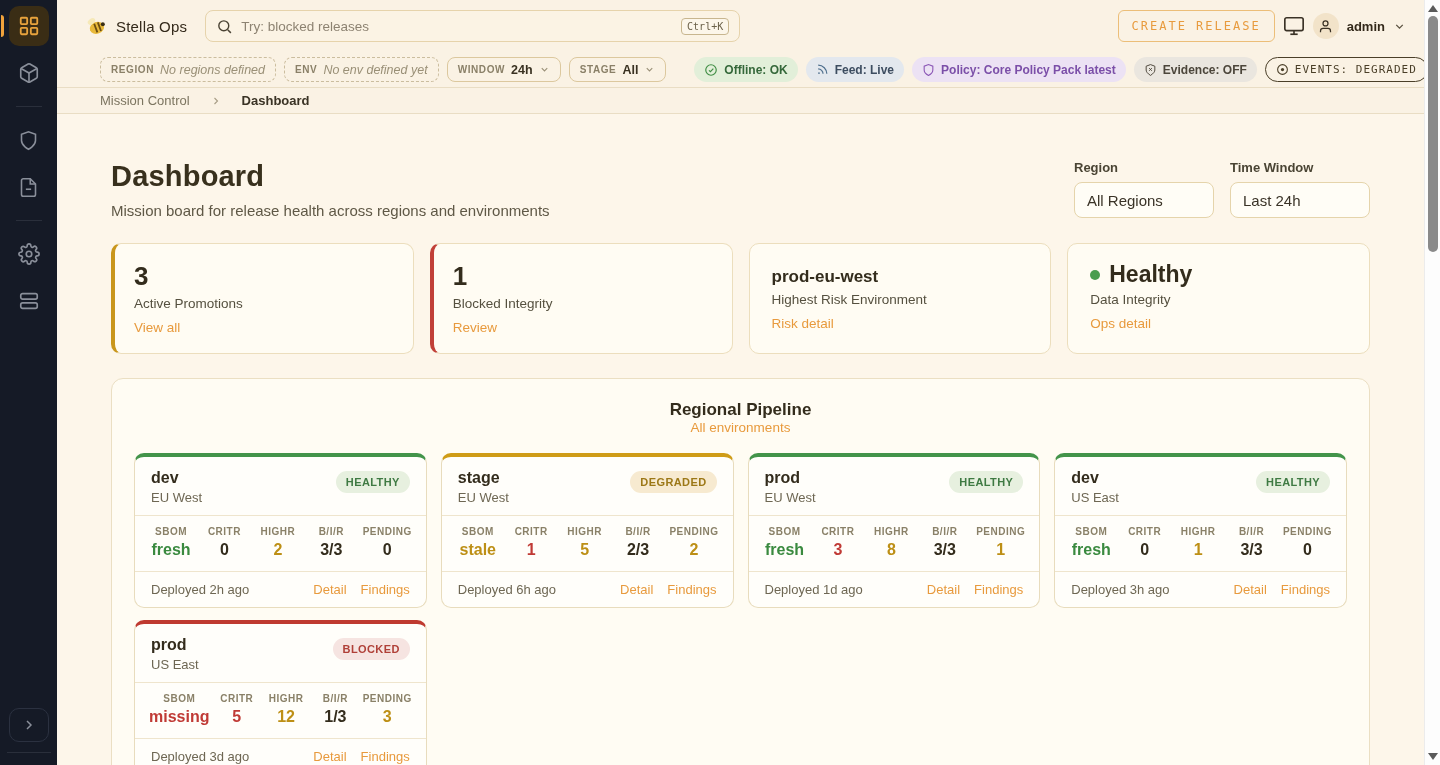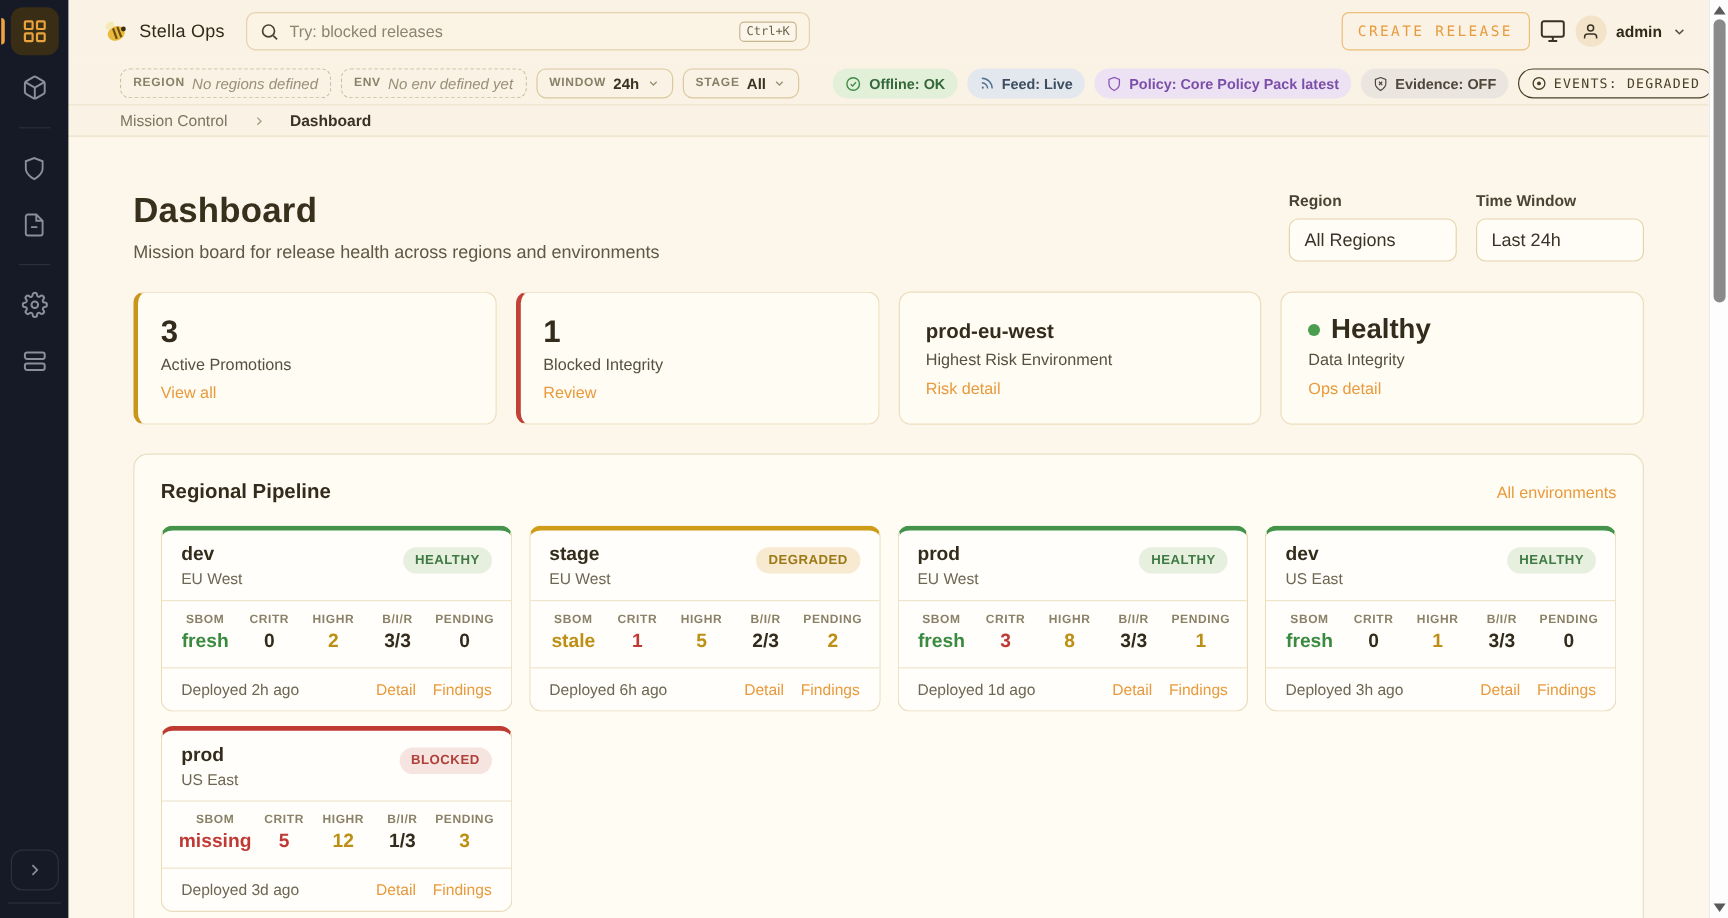--- a/index.html
+++ b/index.html
@@ -39,21 +39,21 @@
   .main { flex:1; margin-right:16px; display:flex; flex-direction:column; height:765px; overflow:hidden; }
 
   
   .header {
     height:52px; background:#faf2e4; display:flex; align-items:center;
     padding:0 18px 0 28px; flex:0 0 52px;
   }
   .brand { display:flex; align-items:center; gap:9px; margin-right:18px; }
   .brand-name { font-size:15px; font-weight:normal; color:#33291a; letter-spacing:.2px; }
   .searchbox {
-    width:470px; height:32px; background:#fbf3e4; border:1px solid #e6d3ab;
+    width:535px; height:32px; background:#fbf3e4; border:1px solid #e6d3ab;
     border-radius:8px; display:flex; align-items:center; padding:0 10px; gap:8px;
   }
   .searchbox input {
     flex:1; border:none; background:transparent; outline:none;
     font-family:"Liberation Sans", sans-serif; font-size:13.5px; color:#3a3222;
   }
   .searchbox input::placeholder { color:#8d8372; }
   .kbd {
     font-family:"DejaVu Sans Mono", monospace; font-size:10px; color:#6b6149;
     border:1px solid #c8b68f; border-radius:4px; padding:2px 5px; background:#fcf6ea;
@@ -139,21 +139,21 @@
   .summary-value.healthy { font-size:23px; display:flex; align-items:center; gap:9px; }
   .health-dot { width:10px; height:10px; border-radius:50%; background:#4a9d4e; }
   .summary-label { font-size:13.5px; color:#55503f; margin-top:5px; }
   .summary-link { font-size:13.5px; color:#e89a3d; margin-top:9px; cursor:pointer; display:inline-block; }
 
   
   .pipeline-section {
     margin-top:24px; background:#fffcf3; border:1px solid #ebdfc3;
     border-radius:12px; padding:21px 22px 26px 22px;
   }
-  .pipeline-head { display:flex; justify-content:space-between; align-items:center; margin-bottom:18px; }
+  .pipeline-head { display:flex; justify-content:space-between; align-items:center; margin-bottom:18px;flex-direction:column; }
   .section-title { font-size:17px; font-weight:bold; color:#332c1c; }
   .section-link { font-size:13.5px; color:#e89a3d; cursor:pointer; }
   .pipeline-grid { display:grid; grid-template-columns:repeat(4,1fr); gap:14px; row-gap:12px; }
   .pcard {
     background:#fffefa; border:1px solid #e8dcbd; border-top:4px solid #43944a;
     border-radius:10px; overflow:hidden;
   }
   .pcard.pc-degraded { border-top-color:#cf9c17; }
   .pcard.pc-blocked { border-top-color:#bf3a30; }
   .pcard-head { padding:12px 16px 10px 16px; display:flex; justify-content:space-between; }

